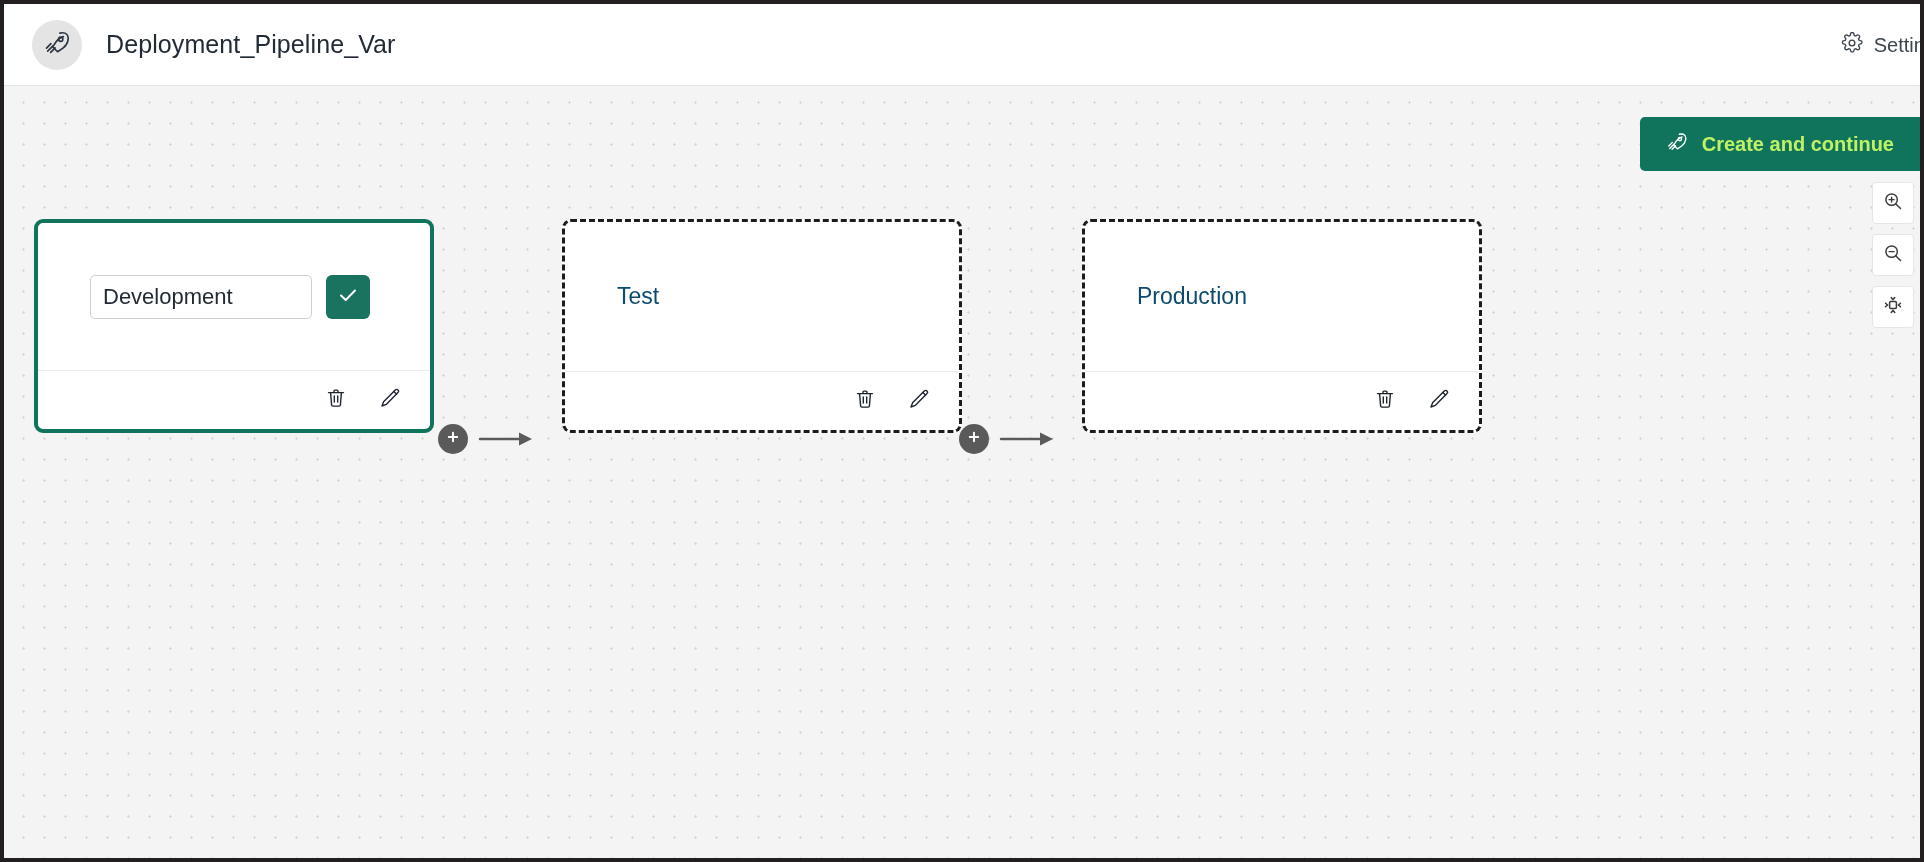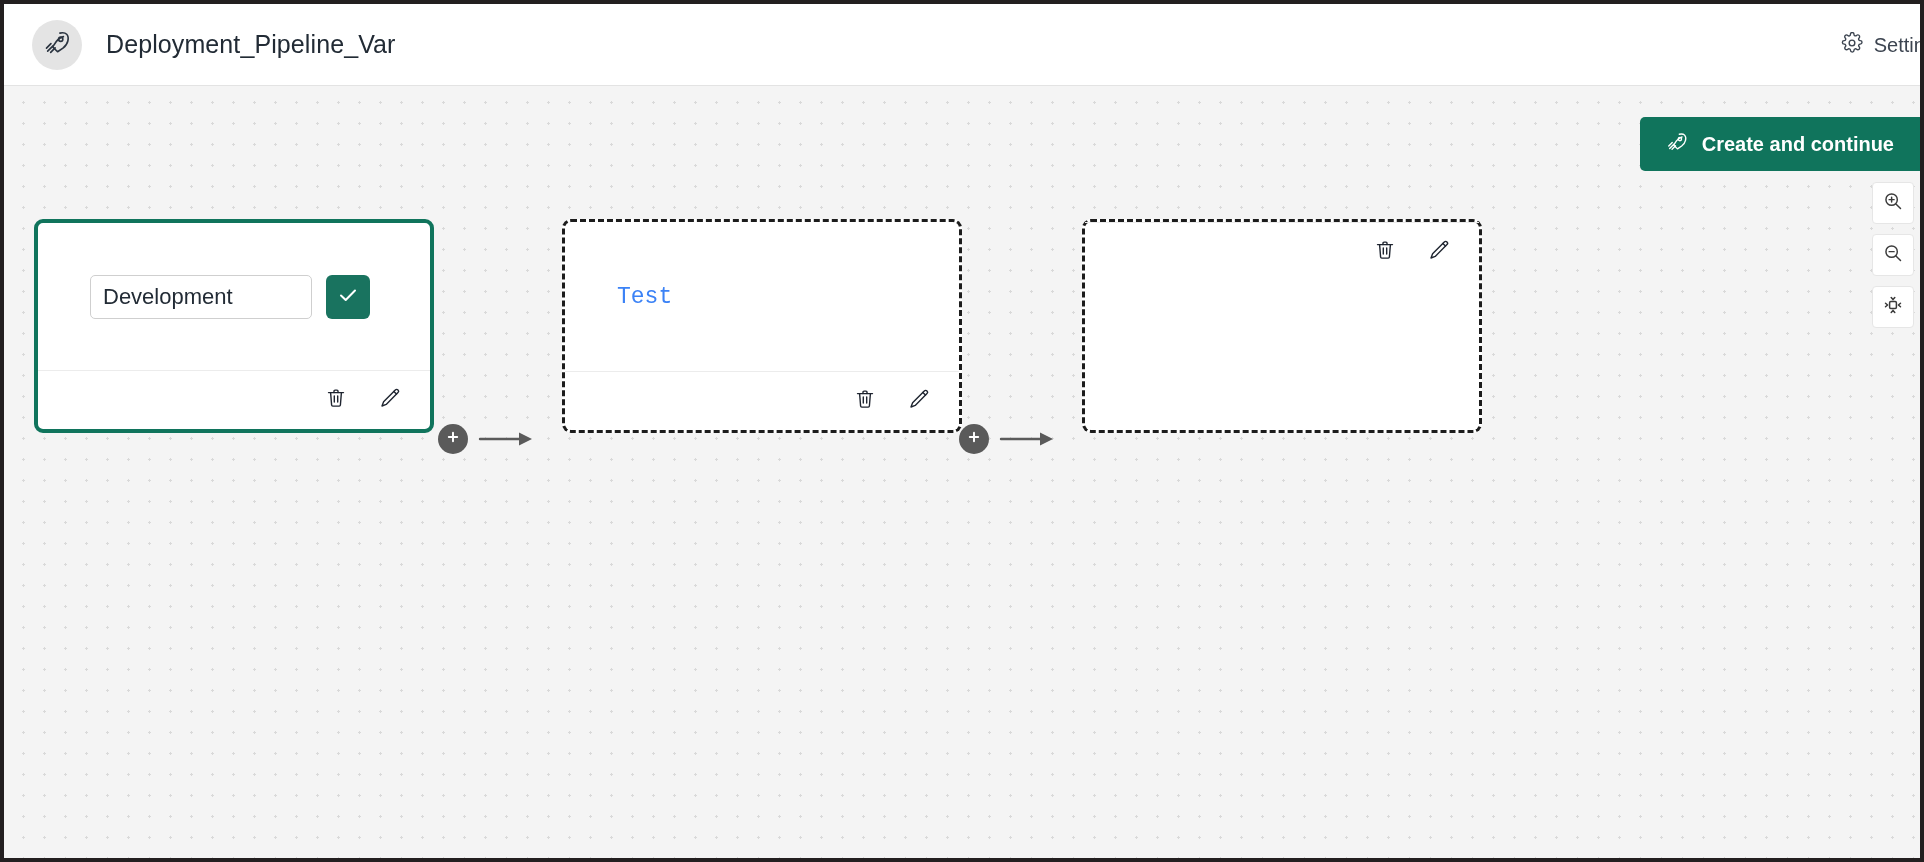--- a/index.html
+++ b/index.html
@@ -96,21 +96,21 @@
 
   
   #create-continue-button {
     position: absolute;
     right: 0px;
     top: 31px;
     height: 54px;
     background: #10745c;
     border: none;
     border-radius: 5px 0 0 5px;
-    color: #ffffff;
+    color: #bef264;
     font-family: "Liberation Sans", sans-serif;
     font-size: 20px;
     font-weight: bold;
     display: flex;
     align-items: center;
     gap: 14px;
     padding: 0 26px 0 26px;
     cursor: pointer;
     white-space: nowrap;
   }
@@ -157,23 +157,22 @@
   .node-body {
     flex: 1;
     display: flex;
     align-items: center;
     padding-left: 52px;
     padding-right: 20px;
     min-height: 0;
   }
   .node-label {
     font-size: 23px;
-    color: #3b82f6;
+    color: #0c4a6e;
     white-space: nowrap;
-    font-family: Liberation Mono, monospace;
   }
   .node-edit-row {
     display: flex;
     align-items: center;
     gap: 14px;
   }
   .node-name-input {
     width: 222px;
     height: 44px;
     box-sizing: border-box;
@@ -398,20 +397,23 @@
           </svg>
         </span>
       </div>
       <svg class="arrow-svg" width="56" height="18" viewBox="0 0 56 18">
         <path d="M2 9 H42" stroke="#5a5a5a" stroke-width="2.4" stroke-linecap="round" fill="none"></path>
         <path d="M41 2.5 54 9 41 15.5 Z" fill="#5a5a5a"></path>
       </svg>
     </div>
 
     <div class="node dashed" style="left:1078px; top:133px;">
+      <div class="node-body">
+        <div class="node-label">Production</div>
+      </div>
       <div class="node-footer">
         <div class="node-action">
           <span>
             <svg width="24" height="24" viewBox="0 0 24 24" fill="none" stroke="#1f2530" stroke-width="1.4" stroke-linecap="round" stroke-linejoin="round">
               <path d="M4.5 6.6h15"></path>
               <path d="M10 6.6V5.1a1 1 0 0 1 1-1h2a1 1 0 0 1 1 1v1.5"></path>
               <path d="M6.6 6.6 7.6 19a1.2 1.2 0 0 0 1.2 1.1h6.4A1.2 1.2 0 0 0 16.4 19l1-12.4"></path>
               <path d="M10.3 10v6M13.7 10v6"></path>
             </svg>
           </span>

